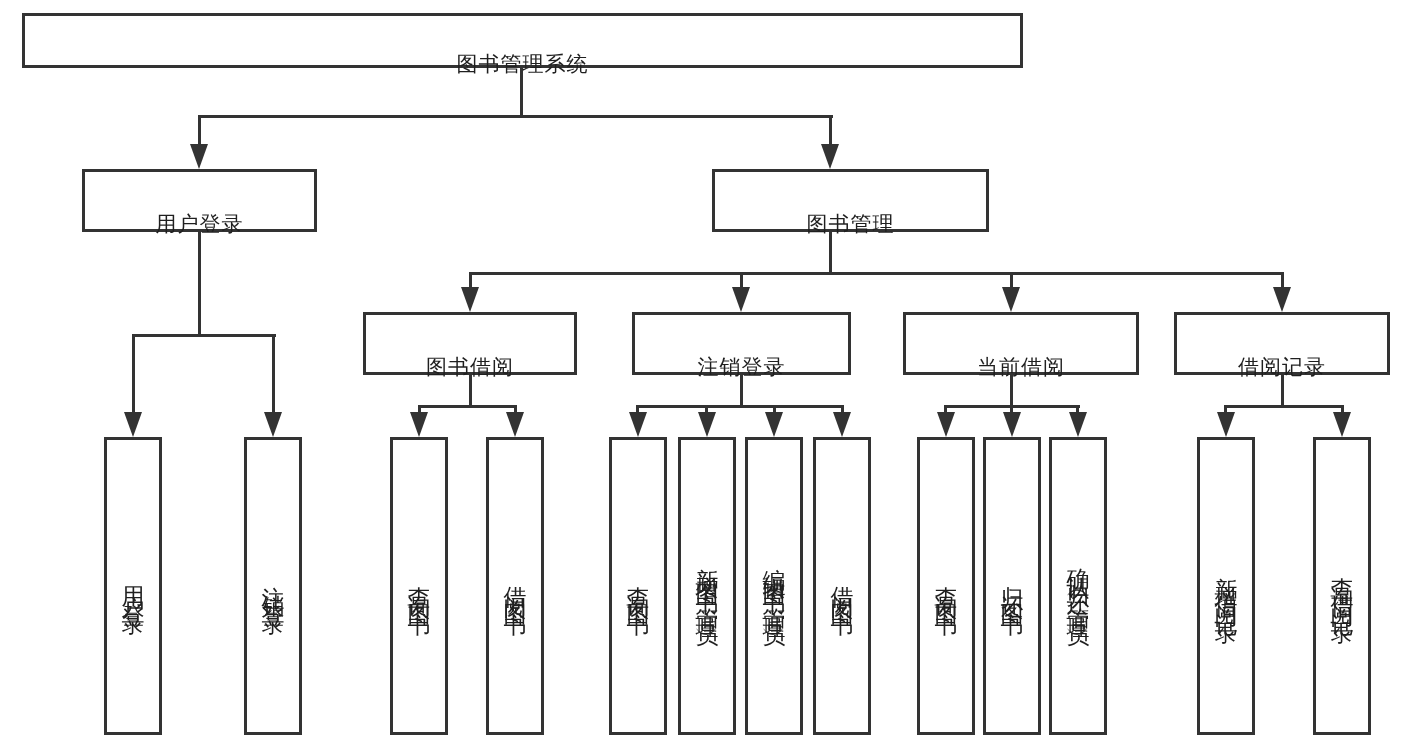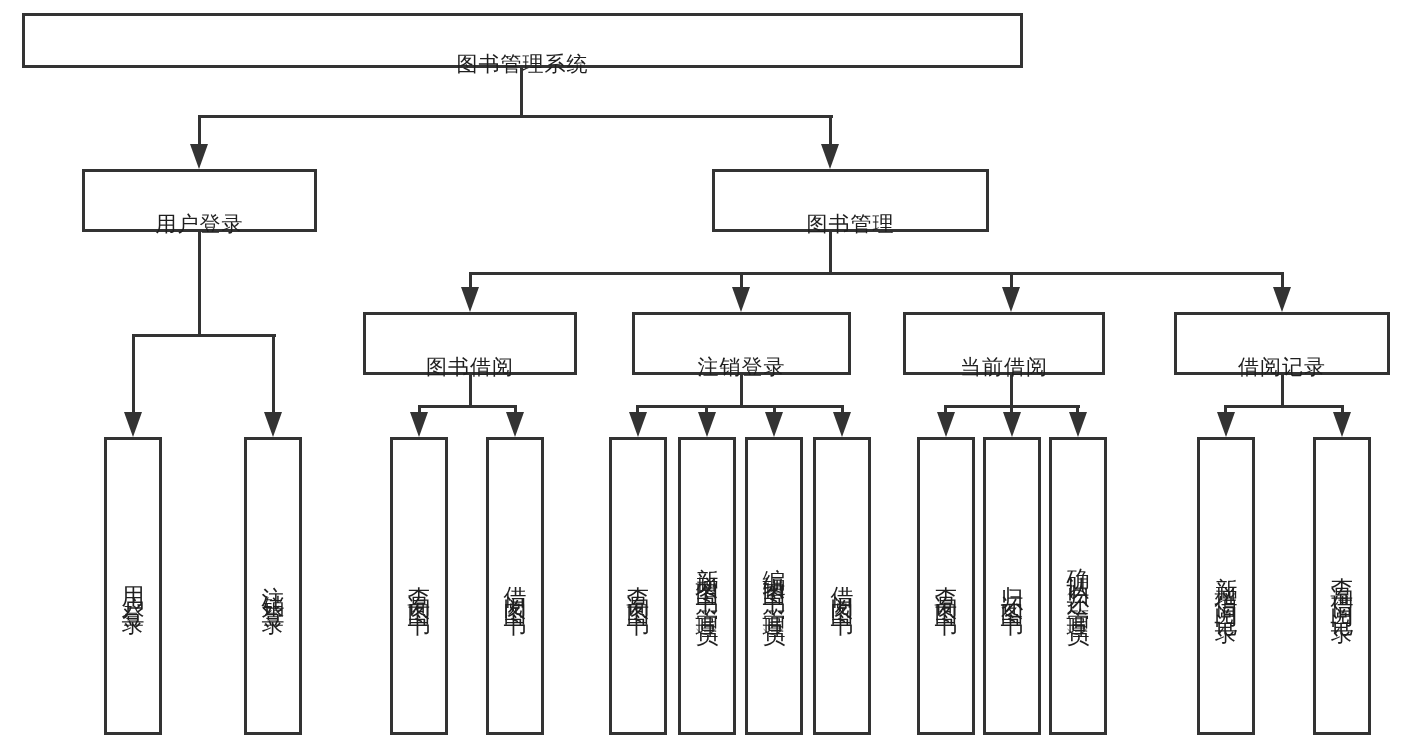--- a/index.html
+++ b/index.html
@@ -143,21 +143,21 @@
   <div class="box" style="left:712px; top:169px; width:277px; height:63px;">
     <span class="label-h">图书管理</span>
   </div>
 
   <div class="box" style="left:363px; top:312px; width:214px; height:63px;">
     <span class="label-h">图书借阅</span>
   </div>
   <div class="box" style="left:632px; top:312px; width:219px; height:63px;">
     <span class="label-h">注销登录</span>
   </div>
-  <div class="box" style="left:903px; top:312px; width:202px; height:63px;">
+  <div class="box" style="left:903px; top:312px; width:236px; height:63px;">
     <span class="label-h">当前借阅</span>
   </div>
   <div class="box" style="left:1174px; top:312px; width:216px; height:63px;">
     <span class="label-h">借阅记录</span>
   </div>
 
   <div class="box" style="left:104px; top:437px; width:58px; height:298px;">
     <span class="label-v">用户登录</span>
   </div>
   <div class="box" style="left:244px; top:437px; width:58px; height:298px;">

